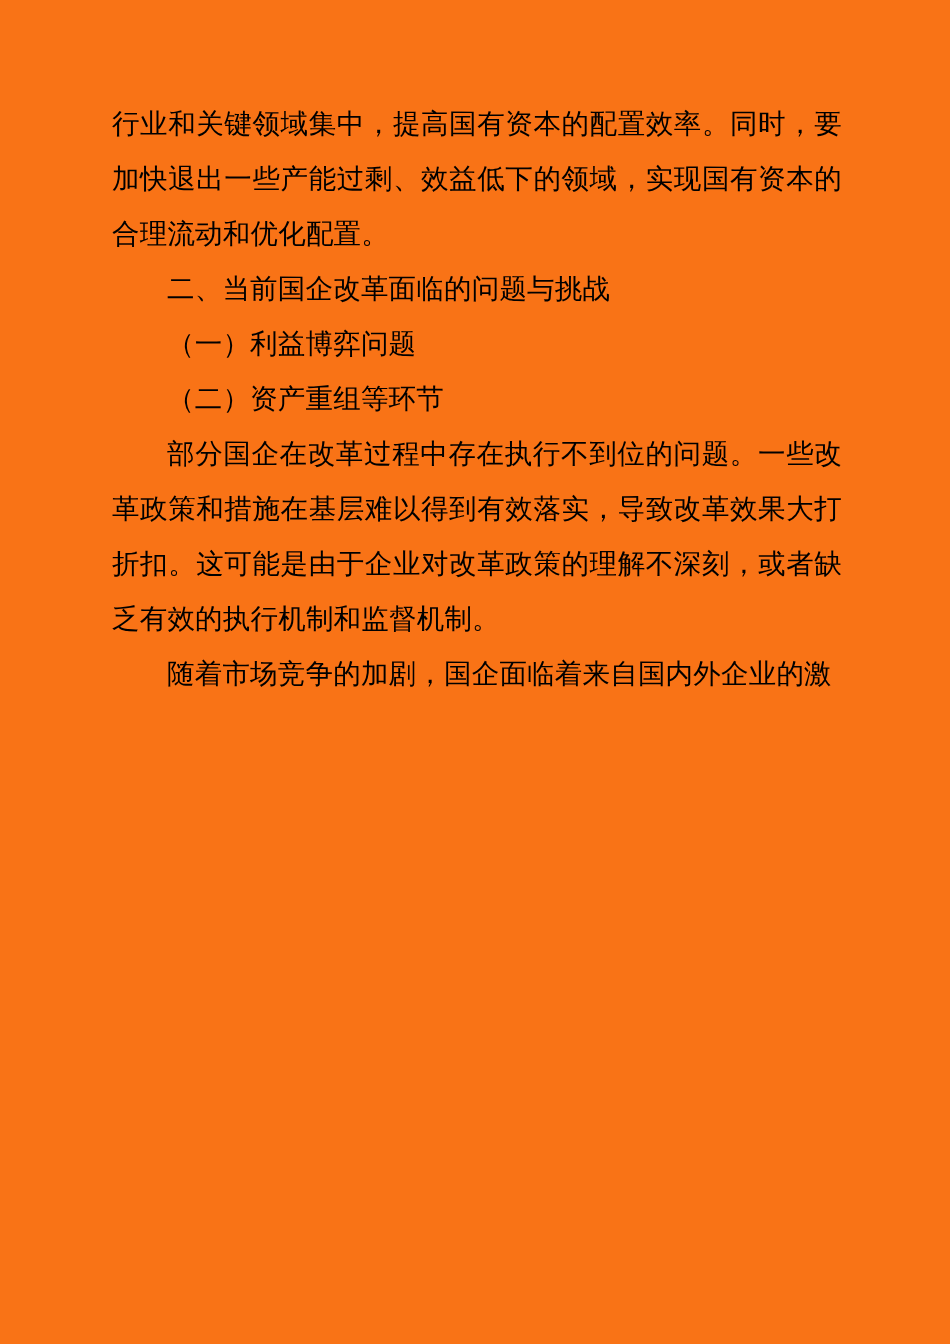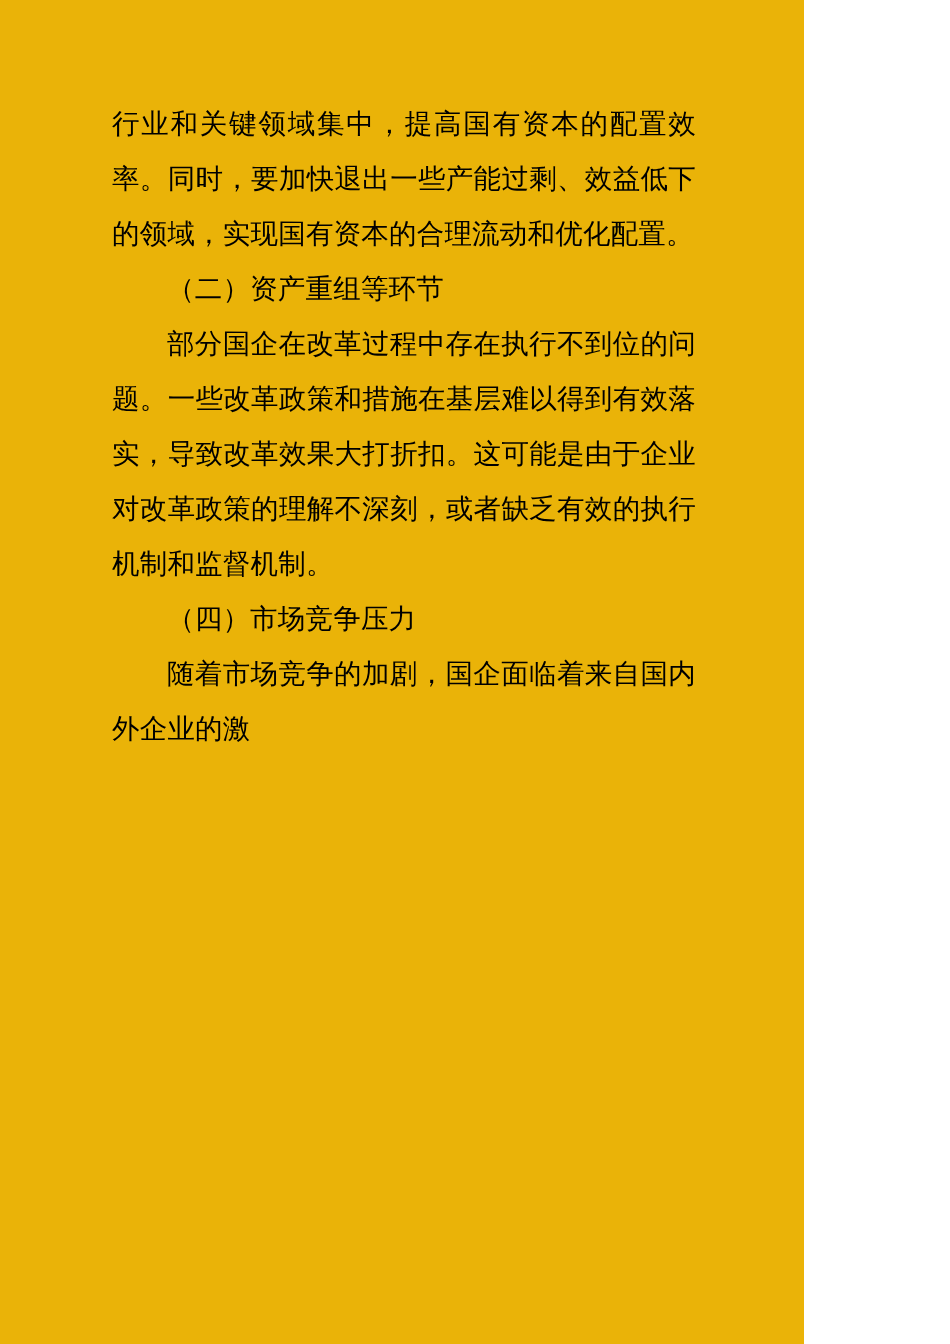--- a/index.html
+++ b/index.html
@@ -7,23 +7,23 @@
     padding: 0;
     background: #ffffff;
   }
   body {
     width: 950px;
     height: 1344px;
     font-family: "Liberation Sans", sans-serif;
   }
   .page {
     position: relative;
-    width: 804px;
+    width: 950px;
     height: 1344px;
-    background: #eab308;
+    background: #f97316;
     box-sizing: border-box;
     padding: 96px 108px 0 112px;
   }
   .doc-body {
     font-family: "DejaVu Sans", sans-serif;
     font-size: 27.5px;
     line-height: 55px;
     color: #000000;
     letter-spacing: 0.2px;
     text-align: justify;
@@ -37,18 +37,19 @@
   p.para.noindent {
     text-indent: 0;
   }
 </style>
 </head>
 <body>
 
 <div class="page">
   <div class="doc-body">
     <p class="para noindent">行业和关键领域集中，提高国有资本的配置效率。同时，要加快退出一些产能过剩、效益低下的领域，实现国有资本的合理流动和优化配置。</p>
+    <p class="para">二、当前国企改革面临的问题与挑战</p>
+    <p class="para">（一）利益博弈问题</p>
     <p class="para">（二）资产重组等环节</p>
     <p class="para">部分国企在改革过程中存在执行不到位的问题。一些改革政策和措施在基层难以得到有效落实，导致改革效果大打折扣。这可能是由于企业对改革政策的理解不深刻，或者缺乏有效的执行机制和监督机制。</p>
-    <p class="para">（四）市场竞争压力</p>
     <p class="para">随着市场竞争的加剧，国企面临着来自国内外企业的激</p>
   </div>
 </div>
 
 </body></html>

